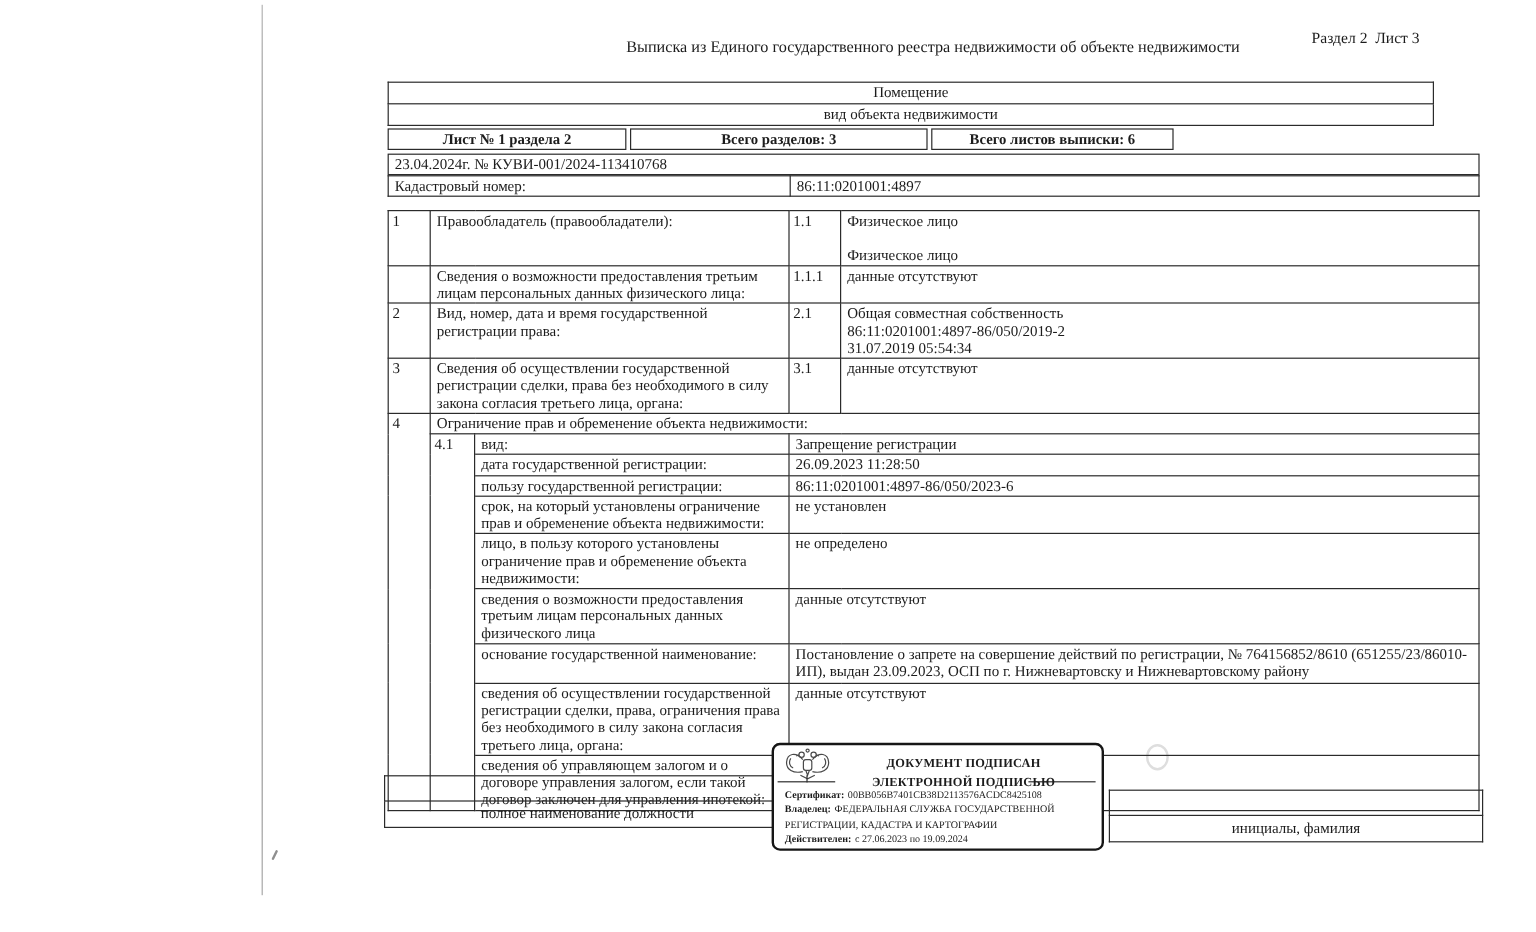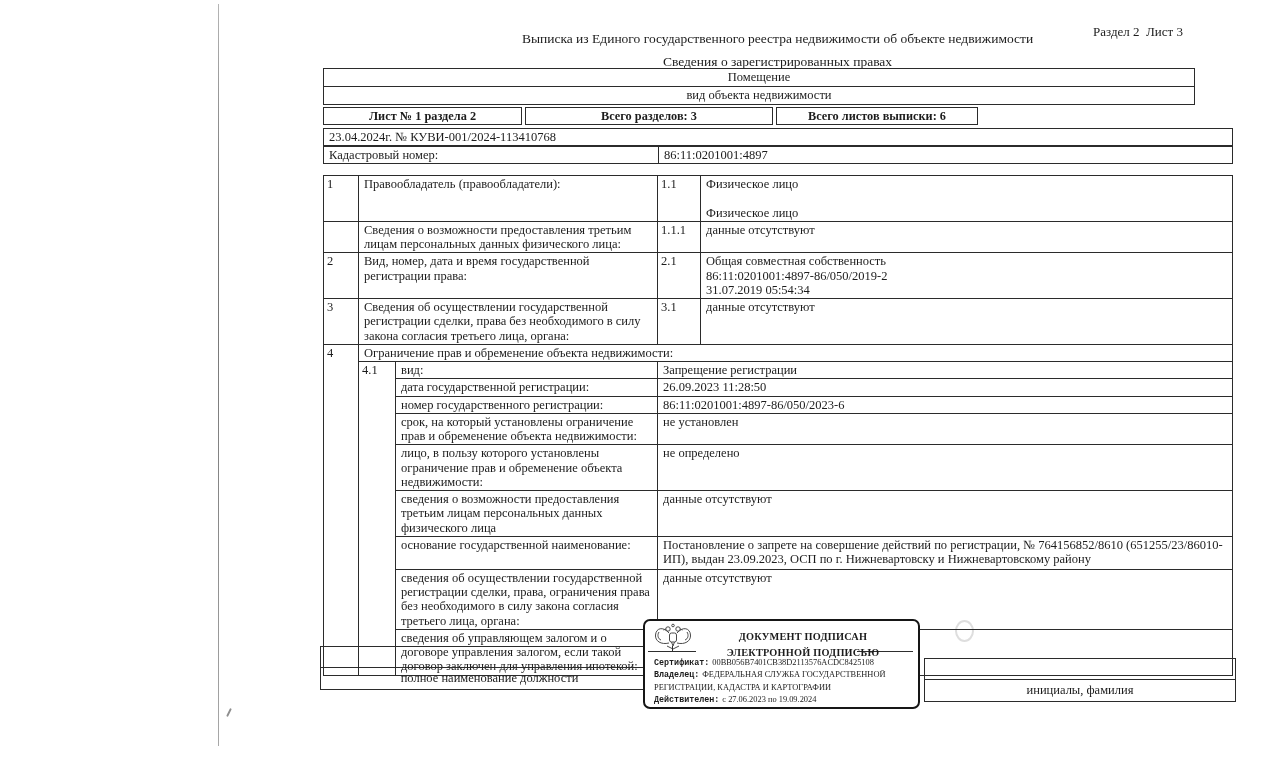--- a/index.html
+++ b/index.html
@@ -48,39 +48,38 @@
   .sigr{left:924px;top:648px;width:312px;margin-top:10px;}
   .sigl td,.sigr td{text-align:center;font-size:12.3px;}
   .sig-empty{height:18px;}
   .sig-cap{height:19px;vertical-align:middle !important;}
 
   .stamp{position:absolute;left:643px;top:619px;width:273px;height:86px;background:#ffffff;
          border:2px solid #161616;border-radius:7px;z-index:5;}
   .stamp-head{position:absolute;left:56px;top:8px;width:204px;text-align:center;
               font-weight:700;font-size:10.3px;line-height:1.6;letter-spacing:.2px;}
   .stamp-small{position:absolute;left:9px;top:36px;width:256px;font-size:8.4px;line-height:1.47;}
-  .stamp-small .lbl{font-weight:700;margin-right:3px;font-family:Liberation Mono, monospace;}
+  .stamp-small .lbl{font-weight:700;margin-right:3px;}
   .hang-h{position:absolute;height:1px;background:#2e2e2e;top:30px;}
   .hang-h.l{left:3px;width:48px;}
   .hang-h.r{left:212px;width:56px;}
   .hang-v{position:absolute;left:27px;top:25px;width:1px;height:6px;background:#2e2e2e;}
   .emblem{position:absolute;left:8px;top:2px;}
 </style>
 </head>
 <body>
 
 <div class="page">
 
   <div class="scan-line"></div>
   <div class="scan-mark"></div>
   <div class="scan-ring"></div>
 
   <div class="corner">Раздел 2  Лист 3</div>
   <div class="title t1">Выписка из Единого государственного реестра недвижимости об объекте недвижимости</div>
-  <div class="title t2">Сведения о зарегистрированных правах</div>
 
   <table class="tbl objtbl">
     <tbody>
         <tr>
           <td>Помещение</td>
         </tr>
     <tr>
           <td>вид объекта недвижимости</td>
         </tr>
   </tbody>
@@ -151,21 +150,21 @@
     <tr style="height:16px">
       <td class="num" rowspan="9">4.1</td>
       <td>вид:</td>
       <td colspan="2" class="val">Запрещение регистрации</td>
     </tr>
     <tr style="height:17px">
       <td>дата государственной регистрации:</td>
       <td colspan="2" class="val">26.09.2023 11:28:50</td>
     </tr>
     <tr style="height:15px">
-      <td>номер государственного регистрации:</td>
+      <td>пользу государственной регистрации:</td>
       <td colspan="2" class="val">86:11:0201001:4897-86/050/2023-6</td>
     </tr>
     <tr style="height:28px">
       <td>срок, на который установлены ограничение прав и обременение объекта недвижимости:</td>
       <td colspan="2" class="val">не установлен</td>
     </tr>
     <tr style="height:28px">
       <td>лицо, в пользу которого установлены ограничение прав и обременение объекта недвижимости:</td>
       <td colspan="2" class="val">не определено</td>
     </tr>

